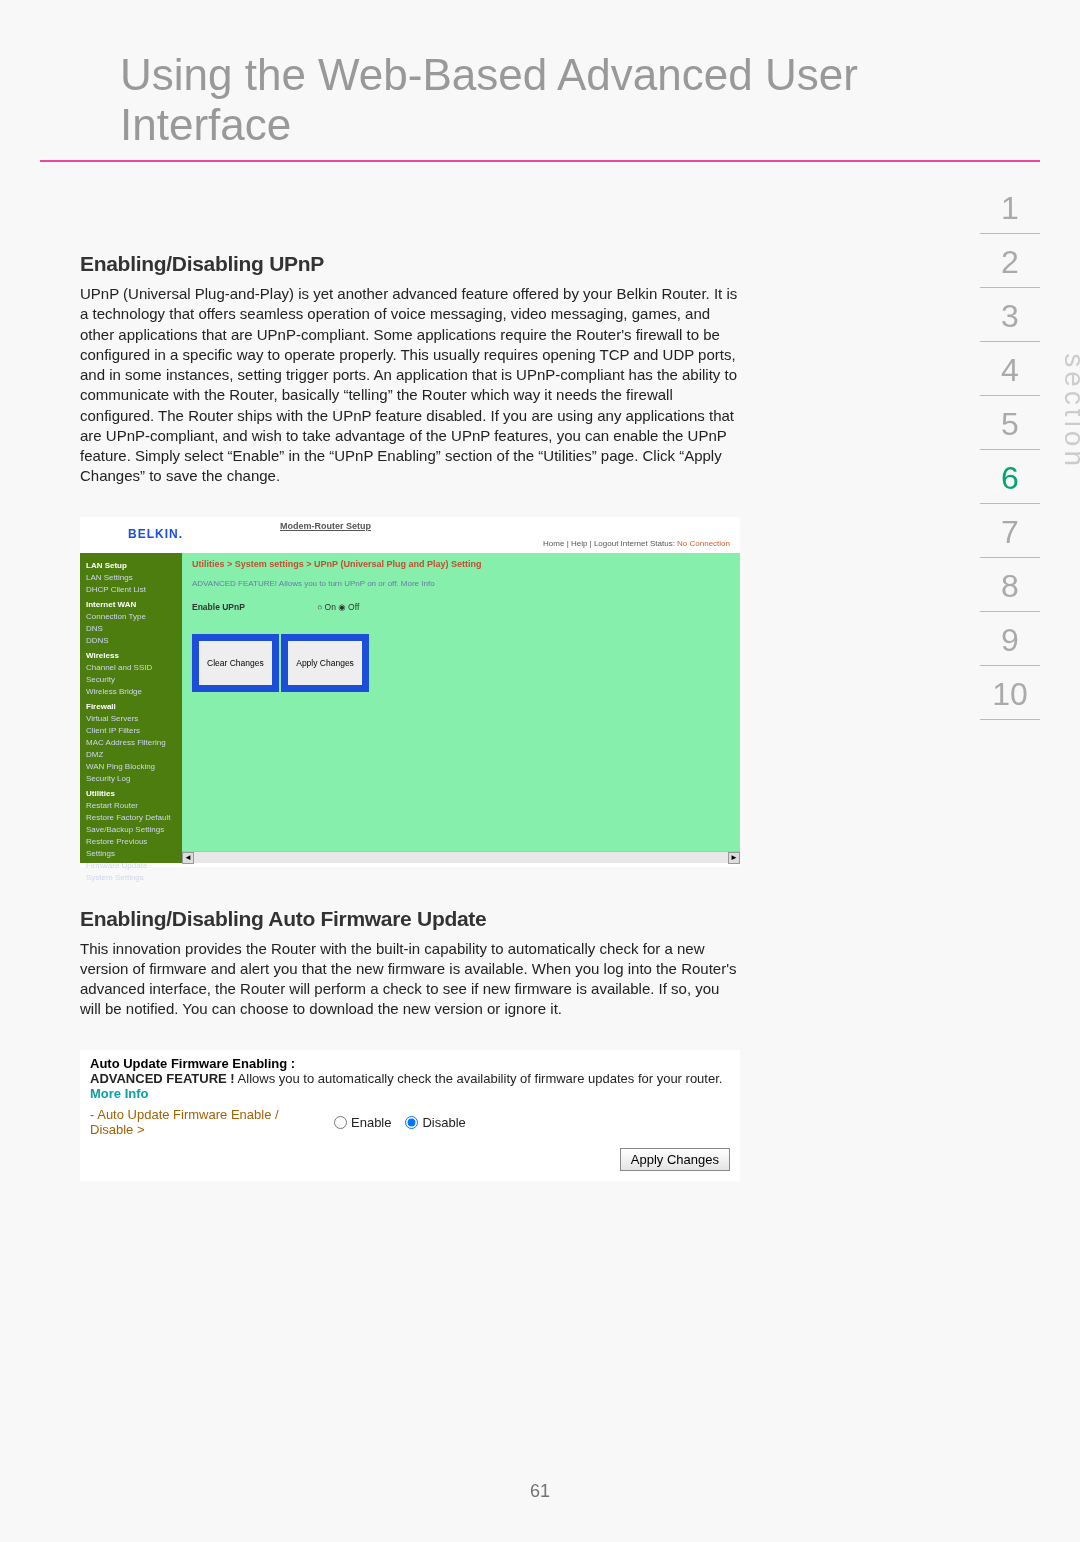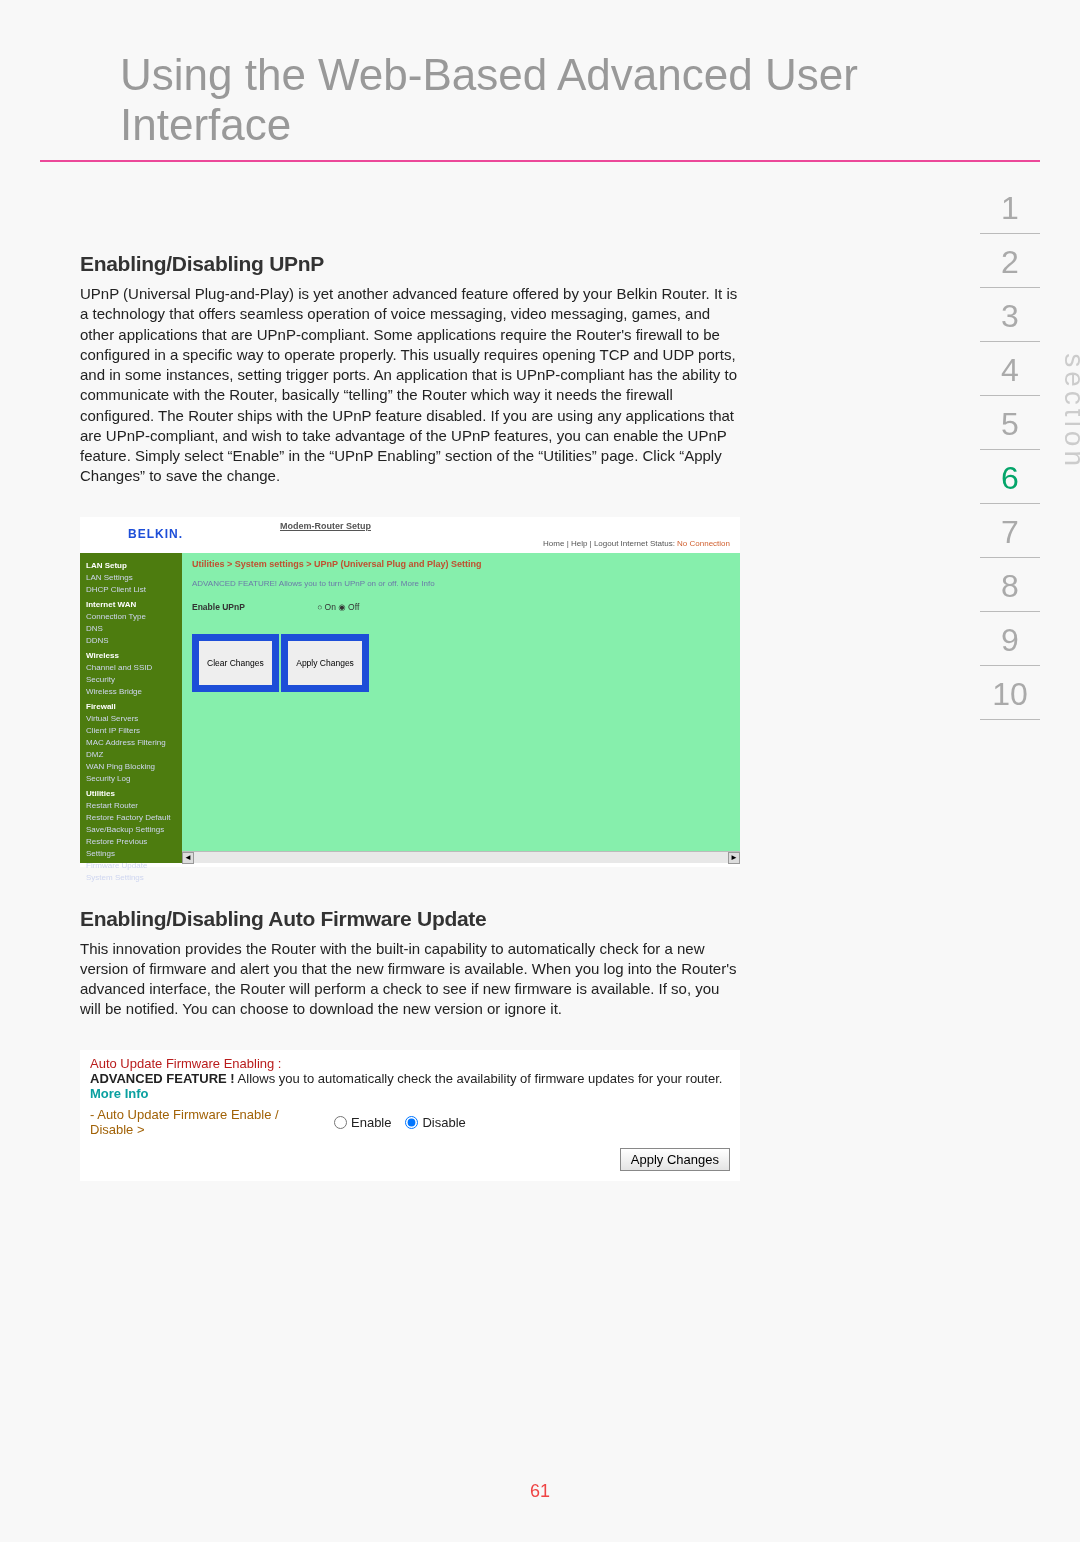--- a/index.html
+++ b/index.html
@@ -59,21 +59,21 @@
     letter-spacing: 4px;
     transform: rotate(90deg);
     transform-origin: right top;
   }
   .page-num {
     position: absolute;
     bottom: 40px;
     width: 100%;
     text-align: center;
     font-size: 18px;
-    color: #ef4444;
+    color: #737373;
   }
 
   
   .router-ui {
     width: 660px;
     height: 350px;
     background: #fff;
     font-size: 9px;
     margin-bottom: 40px;
     position: relative;
@@ -149,21 +149,21 @@
   .router-ui .hscroll .arrow.right { right: 0; }
 
   
   .autoupdate-ui {
     width: 660px;
     background: #fff;
     font-size: 13px;
     padding: 6px 10px 10px 10px;
     color: #222;
   }
-  .autoupdate-ui .hdr { color: #b91c1c; font-weight: normal; }
+  .autoupdate-ui .hdr { color: #000000; font-weight: bold; }
   .autoupdate-ui .mi { color: #0aa0a0; font-weight: bold; cursor: pointer; }
   .autoupdate-ui .optrow { margin-top: 6px; display: flex; align-items: center; }
   .autoupdate-ui .optlabel { color: #a16207; font-weight: normal; width: 230px; line-height: 1.2; }
   .autoupdate-ui .radio { margin: 0 4px 0 14px; vertical-align: middle; }
   .autoupdate-ui .applyrow { text-align: right; margin-top: 10px; }
   .autoupdate-ui button {
     border: 1px solid #888;
     background: linear-gradient(#fff,#e4e4e4);
     padding: 3px 10px;
     font-size: 13px;

